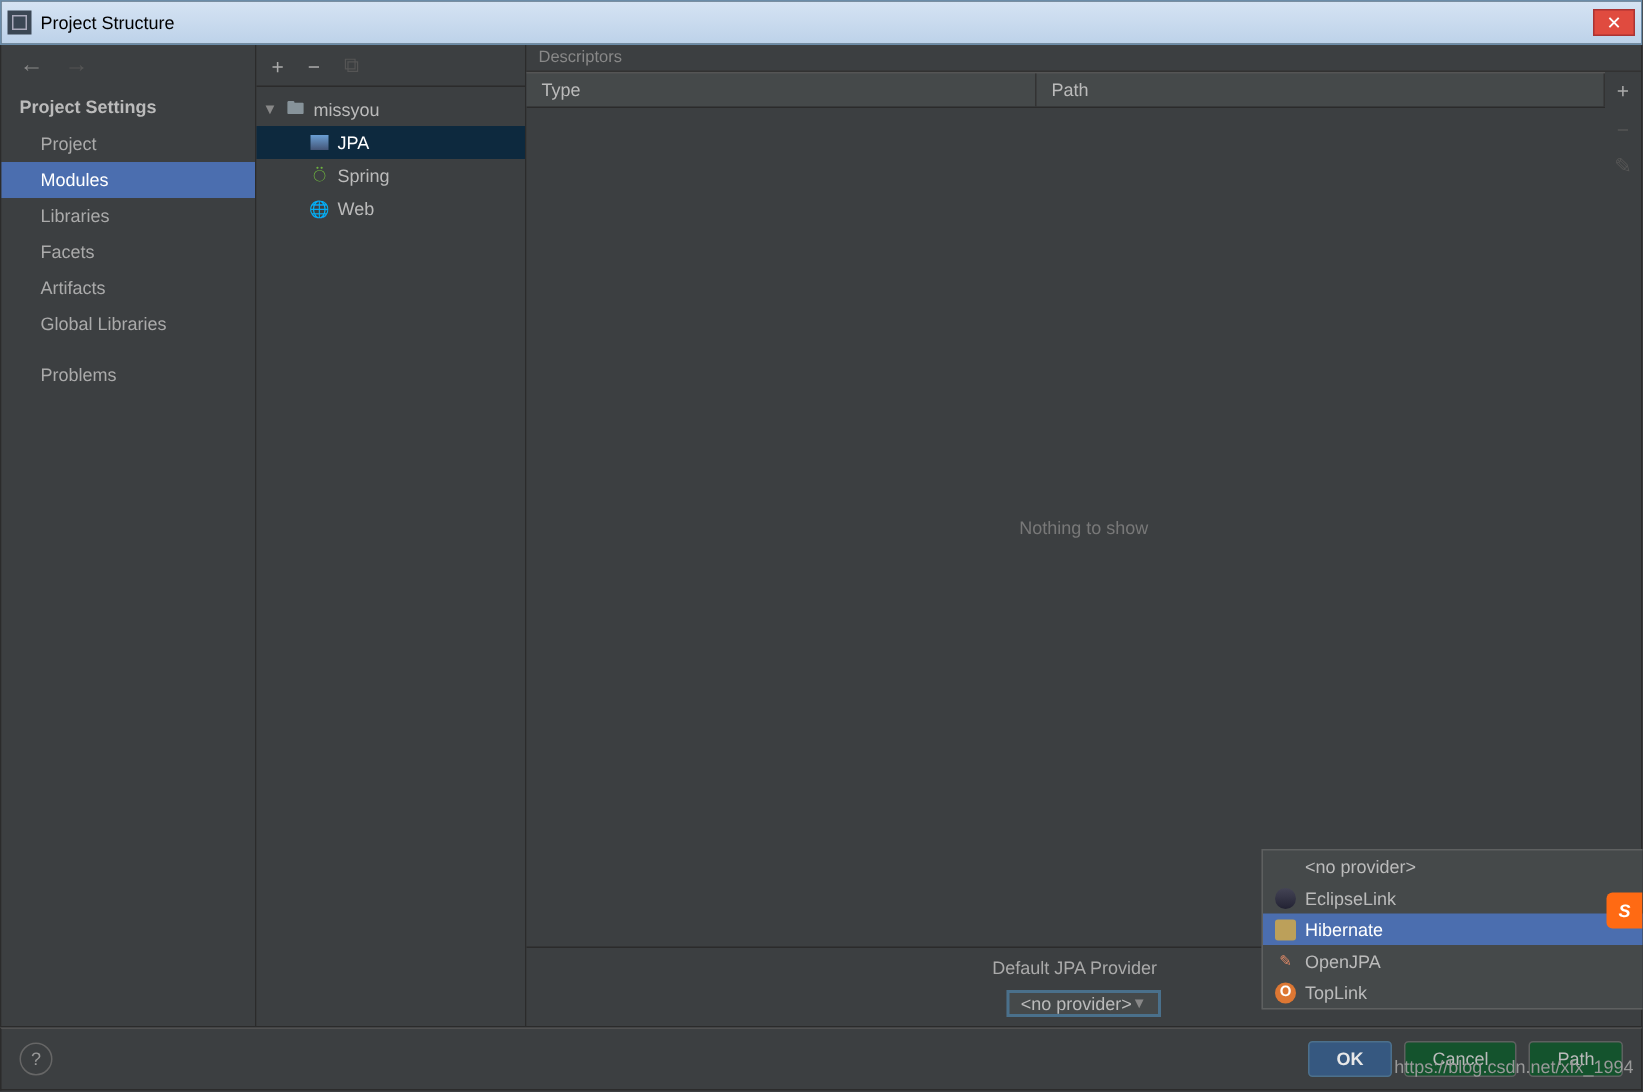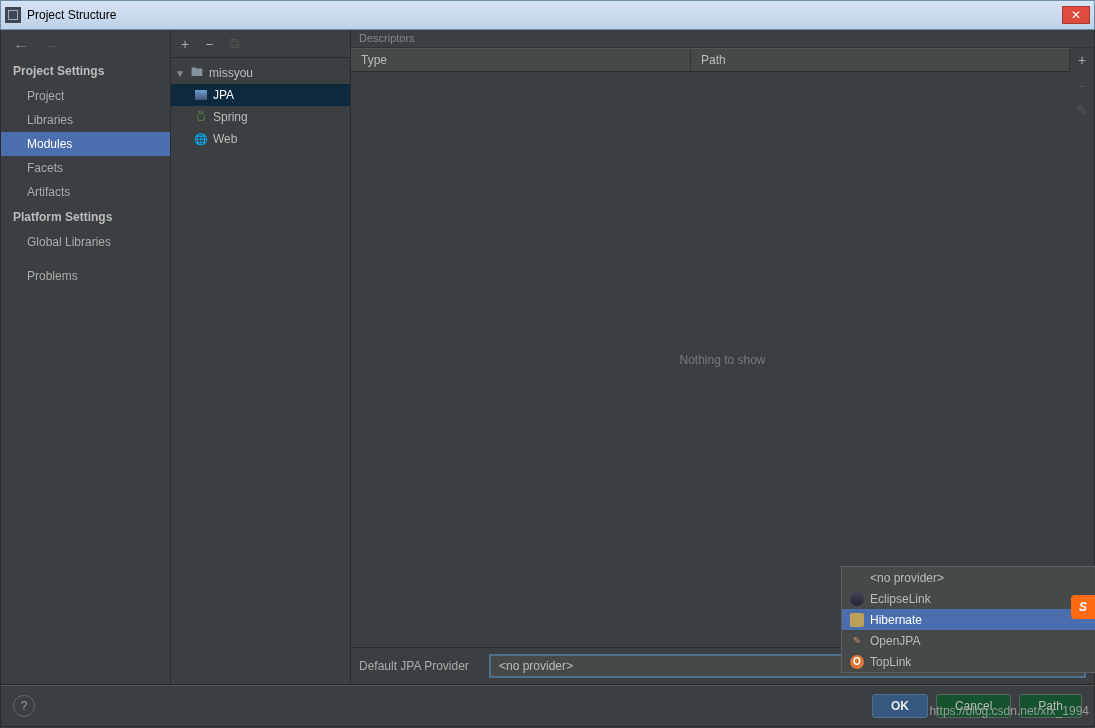--- a/index.html
+++ b/index.html
@@ -25,21 +25,21 @@
 .tree-panel { width: 180px; background: #3c3f41; border-right: 1px solid #2b2b2b; }
 .tree-toolbar { height: 28px; display: flex; align-items: center; padding: 0 10px; gap: 16px; color: #aaa; border-bottom: 1px solid #2b2b2b; }
 .tree-tool { cursor: pointer; font-size: 14px; }
 .tree-tool.disabled { color: #555; }
 .tree-body { padding: 4px 0; }
 .tree-row { display: flex; align-items: center; height: 22px; padding: 0 4px; color: #bbb; cursor: pointer; }
 .tree-row.selected { background: #0d293e; color: #fff; }
 .tree-arrow { width: 14px; color: #888; font-size: 10px; }
 .tree-icon { width: 16px; height: 14px; margin-right: 4px; display: inline-flex; align-items: center; justify-content: center; }
 .tree-label { font-size: 12px; }
-.tree-indent-1 { padding-left: 8px; }
+.tree-indent-1 { padding-left: 20px; }
 .folder-icon { color: #87939a; }
 .jpa-icon { background: linear-gradient(#6a9fd4, #457); width: 12px; height: 10px; }
 .spring-icon { color: #6db33f; font-size: 14px; }
 .web-icon { color: #5bb; font-size: 11px; }
 
 .content-panel { flex: 1; display: flex; flex-direction: column; background: #3c3f41; position: relative; }
 .descriptors-header { height: 18px; padding: 2px 8px; color: #888; font-size: 11px; border-bottom: 1px solid #323232; }
 .table-wrap { display: flex; }
 .table-header { display: flex; flex: 1; background: #45494a; border-bottom: 1px solid #2b2b2b; border-top: 1px solid #555; height: 24px; }
 .table-col { color: #bbb; padding: 4px 10px; font-size: 12px; border-right: 1px solid #333; }
@@ -50,21 +50,21 @@
 
 .dropdown-popup { position: absolute; left: 490px; top: 536px; width: 597px; background: #45494a; border: 1px solid #5e6060; z-index: 10; }
 .dropdown-option { display: flex; align-items: center; height: 21px; padding: 0 8px; color: #bbb; cursor: pointer; gap: 6px; }
 .dropdown-option.selected { background: #4b6eaf; color: #fff; }
 .dd-icon { width: 14px; height: 14px; display: inline-flex; align-items: center; justify-content: center; font-size: 10px; border-radius: 2px; }
 .eclipse-icon { background: linear-gradient(#445, #223); border-radius: 50%; }
 .hibernate-icon { background: #bca05a; }
 .openjpa-icon { color: #d86; }
 .toplink-icon { background: #d73; color: #fff; border-radius: 50%; font-weight: bold; }
 
-.provider-row { display: flex; align-items: center; padding: 6px 8px; gap: 8px; border-top: 1px solid #2b2b2b; }
+.provider-row { display: flex; align-items: center; padding: 6px 8px; gap: 8px; border-top: 1px solid #2b2b2b; flex-direction: column; }
 .provider-label { color: #aaa; font-size: 12px; width: 122px; }
 .provider-select { flex: 1; height: 24px; background: #45494a; border: 2px solid #4a708b; color: #bbb; padding: 0 8px; display: flex; align-items: center; justify-content: space-between; cursor: pointer; }
 .provider-select-arrow { color: #888; font-size: 10px; }
 
 .bottom-bar { height: 42px; background: #3c3f41; border: 1px solid #2b2b2b; border-top: 1px solid #515151; display: flex; align-items: center; padding: 0 12px; }
 .help-btn { width: 22px; height: 22px; border-radius: 50%; border: 1px solid #666; color: #999; display: flex; align-items: center; justify-content: center; cursor: pointer; }
 .bottom-spacer { flex: 1; }
 .bottom-btn { height: 24px; padding: 0 18px; background: #14532d; border: 1px solid #5e6060; color: #bbb; margin-left: 8px; cursor: pointer; display: flex; align-items: center; border-radius: 3px; }
 .bottom-btn.primary { background: #365880; border-color: #4c708c; color: #e8e8e8; font-weight: bold; }
 
@@ -81,25 +81,24 @@
 </div>
 
 <div class="main-area">
   <div class="sidebar-left">
     <div class="sidebar-toolbar">
       <span class="nav-arrow">←</span>
       <span class="nav-arrow disabled">→</span>
     </div>
     <div class="sidebar-section-title">Project Settings</div>
     <div class="sidebar-item">Project</div>
+    <div class="sidebar-item selected">Modules</div>
     <div class="sidebar-item">Libraries</div>
-    <div class="sidebar-item selected">Modules</div>
     <div class="sidebar-item">Facets</div>
     <div class="sidebar-item">Artifacts</div>
-    <div class="sidebar-section-title">Platform Settings</div>
     <div class="sidebar-item">Global Libraries</div>
     <div class="sidebar-item spacer-top">Problems</div>
   </div>
 
   <div class="tree-panel">
     <div class="tree-toolbar">
       <span class="tree-tool">+</span>
       <span class="tree-tool">−</span>
       <span class="tree-tool disabled">⧉</span>
     </div>

